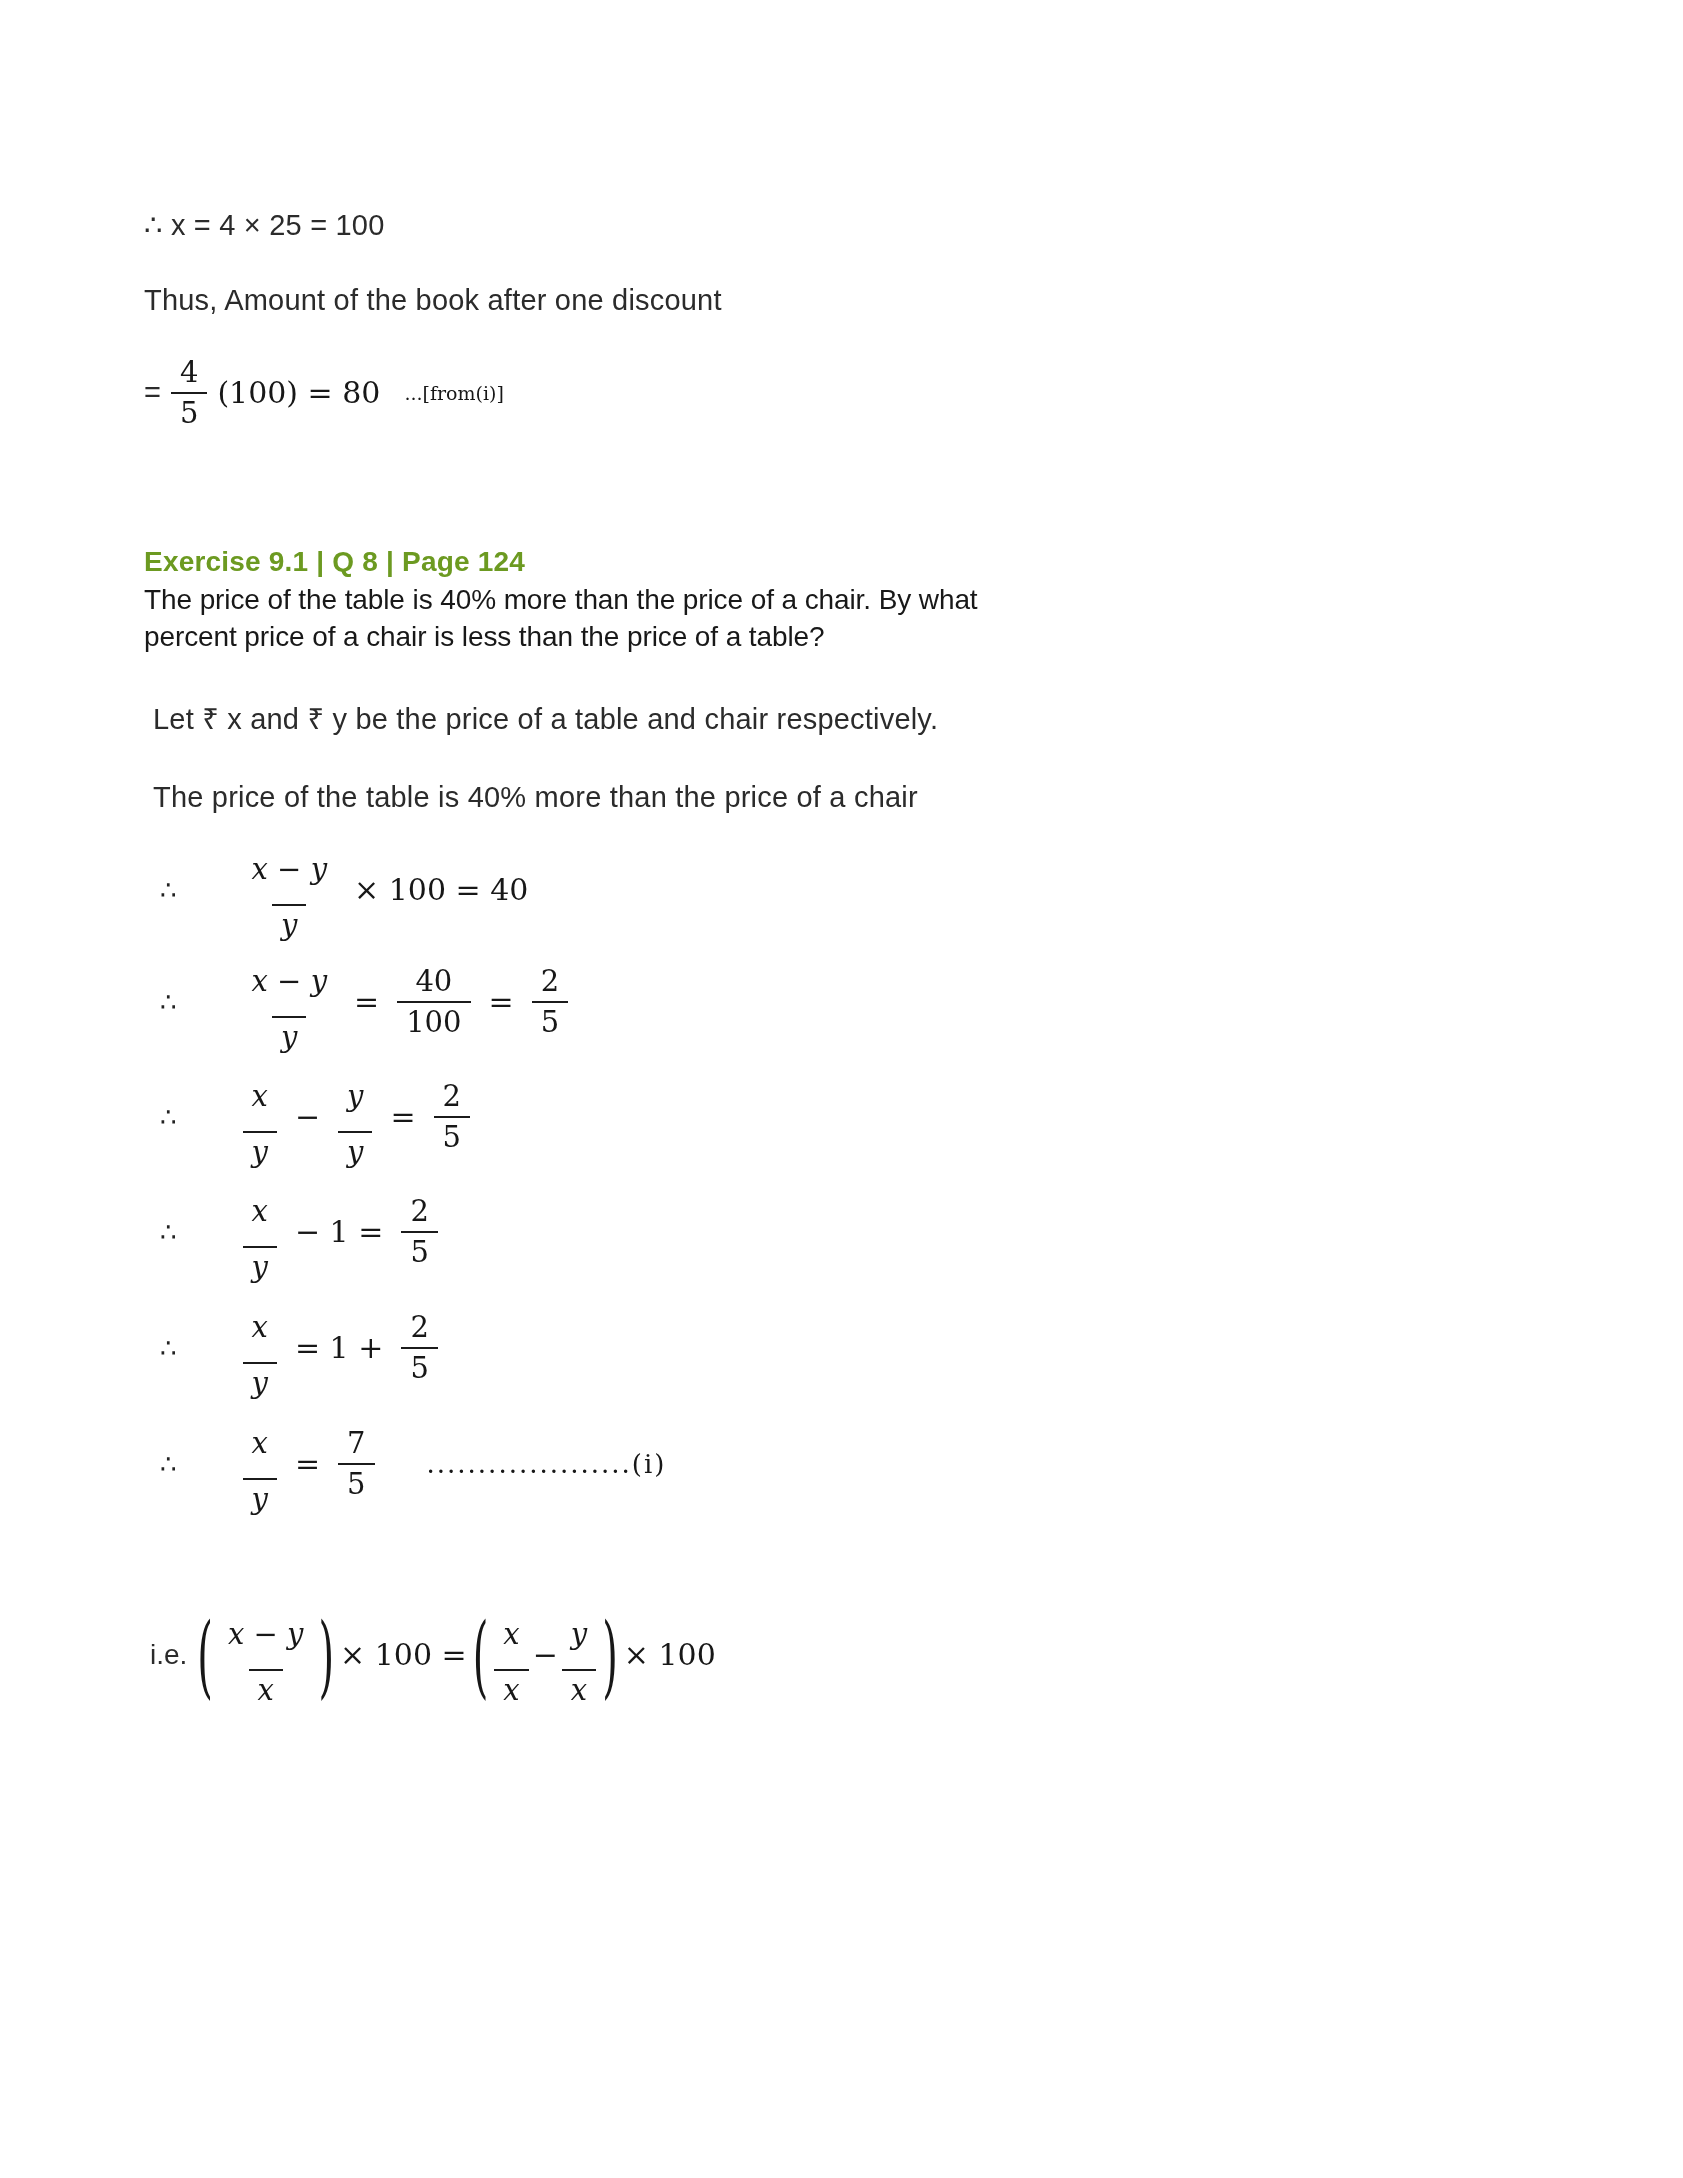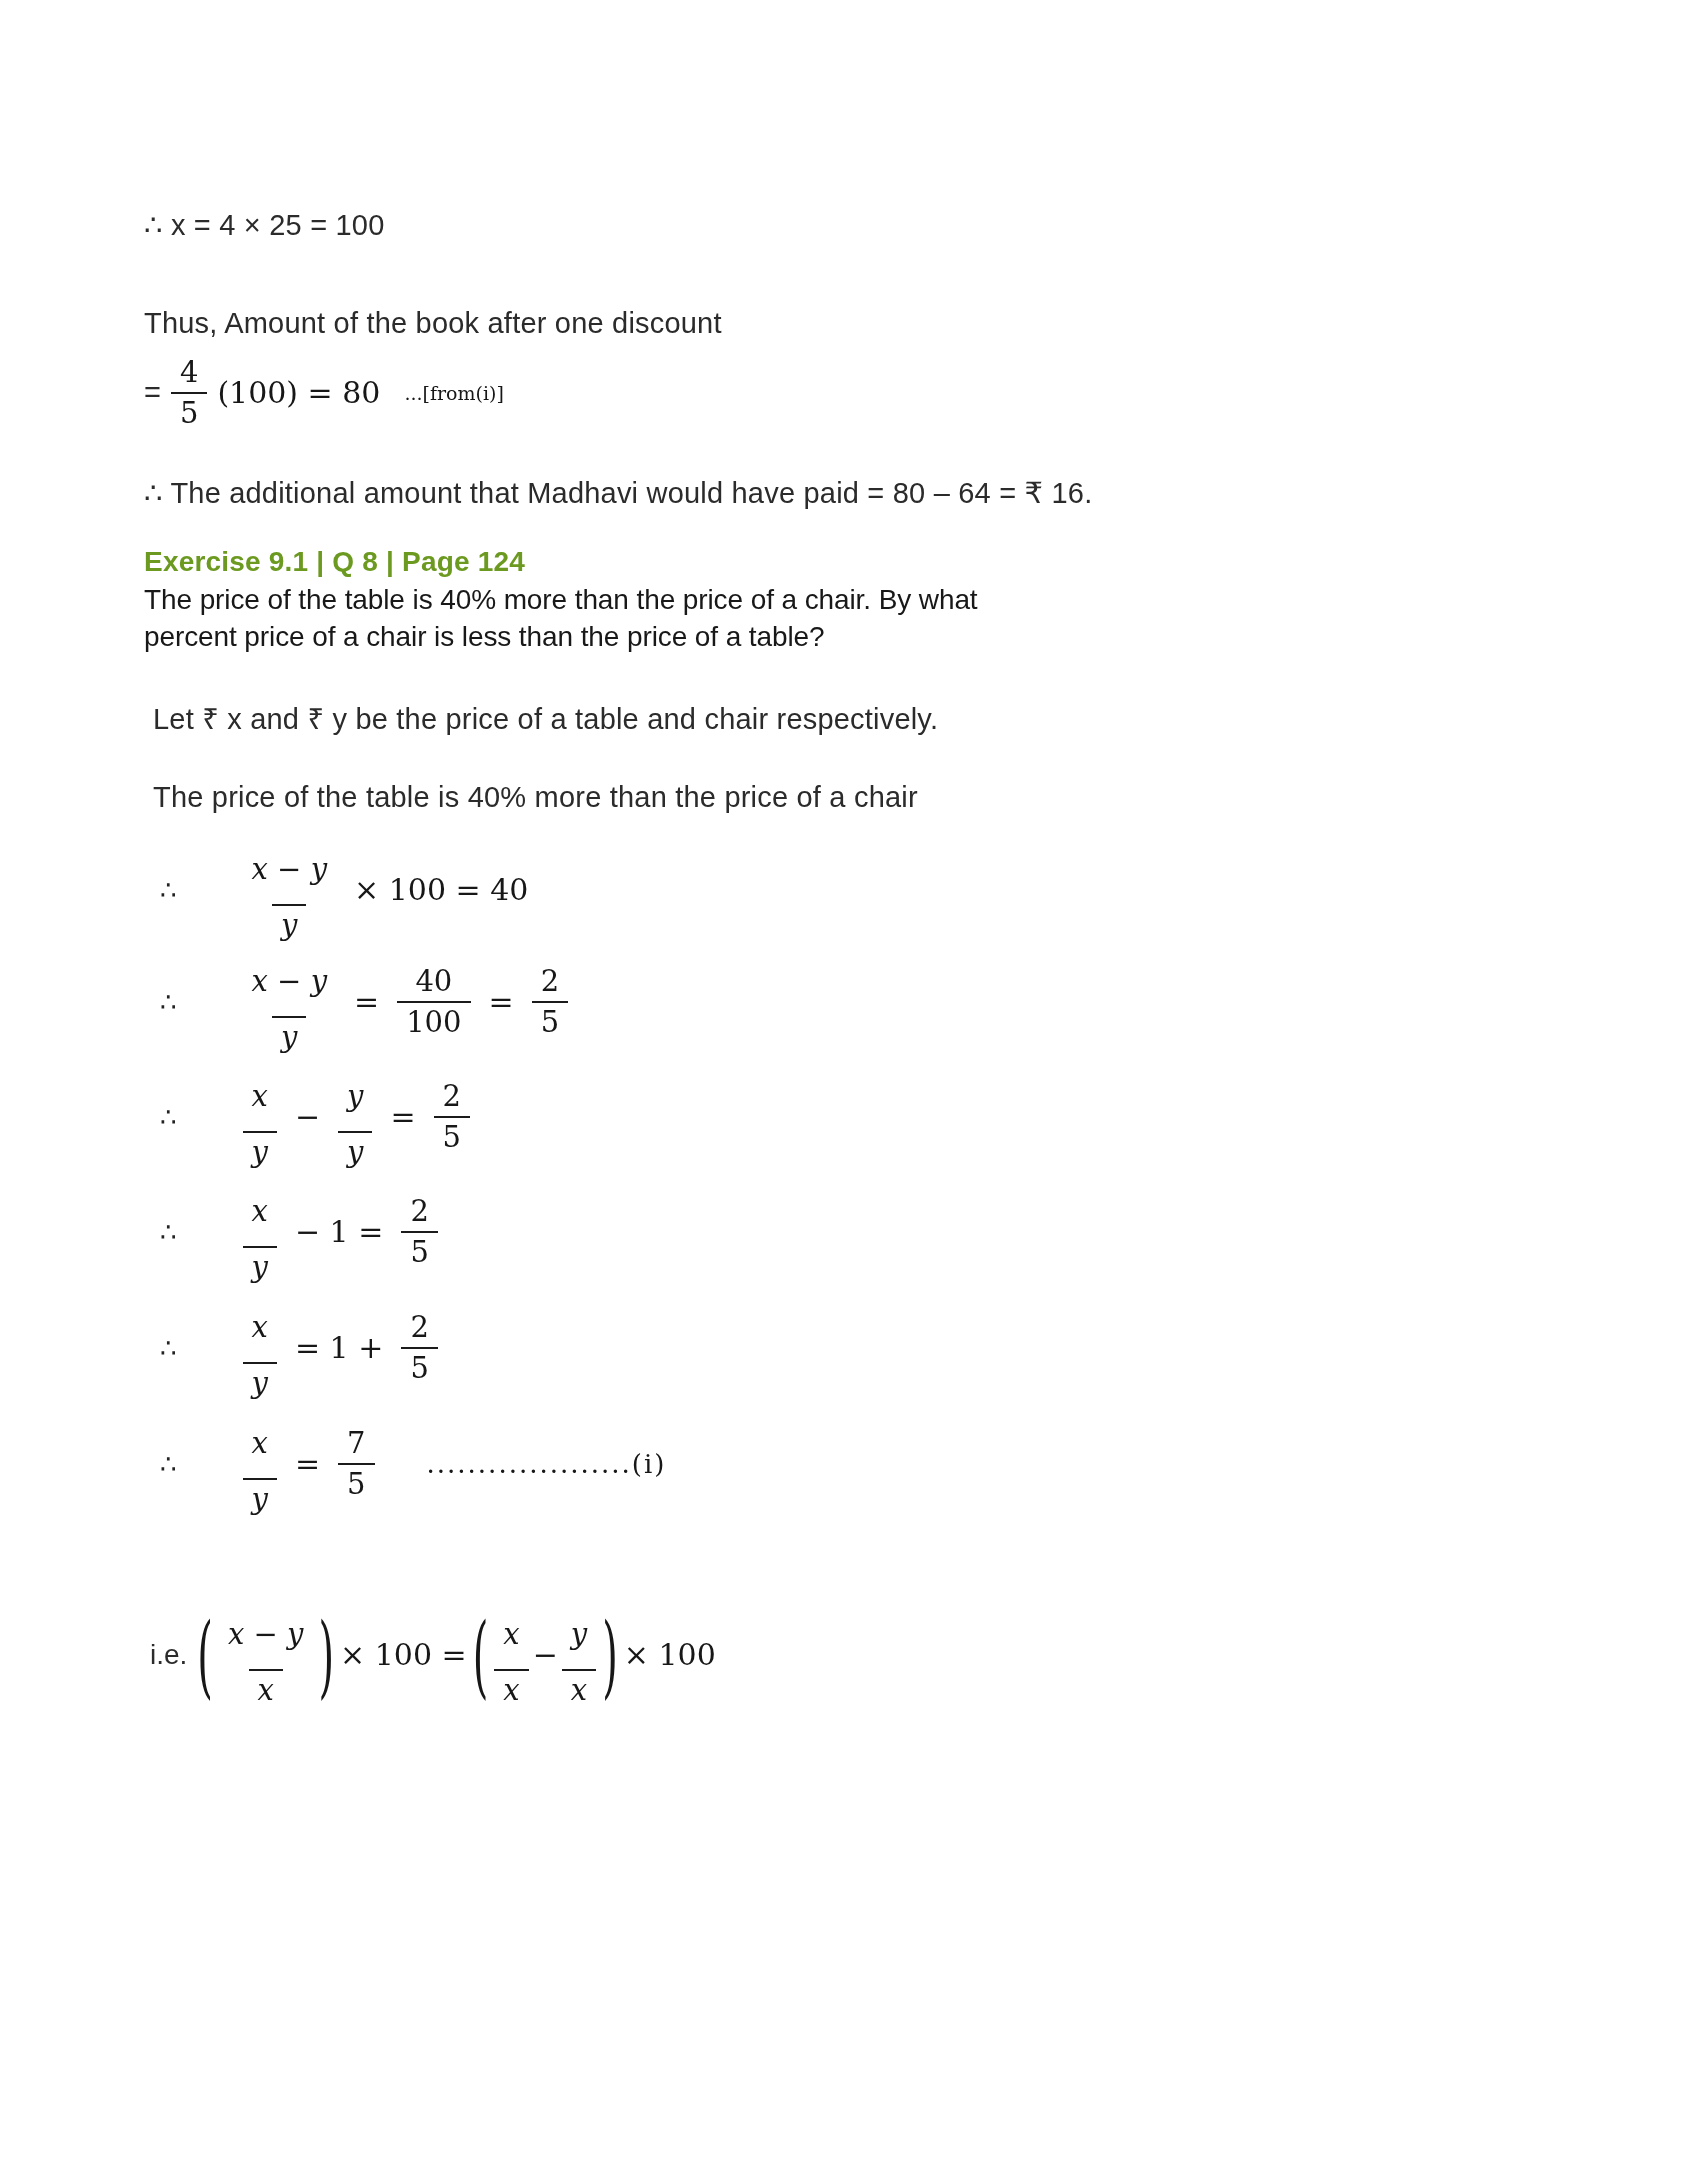--- a/index.html
+++ b/index.html
@@ -63,33 +63,32 @@
   .ie-label { font-family:"Liberation Sans", sans-serif; font-size:28px; color:#2b2b2b; margin-right:4px; }
   .green { color:#6c9a21; }
 </style>
 </head>
 <body>
 
 <div class="page">
 
   <p class="abs body-line" style="top:208px; left:144px;">∴ x = 4 × 25 = 100</p>
 
-  <p class="abs body-line" style="top:283px; left:144px;margin-top:23px;">Thus, Amount of the book after one discount</p>
+  <p class="abs body-line" style="top:283px; left:144px;">Thus, Amount of the book after one discount</p>
 
   <div class="abs eq" style="top:345px; left:144px; height:95px; gap:10px;">
     <span class="sans-prefix">=</span>
     <span class="frac">
       <span class="num mn">4</span>
       <span class="den mn">5</span>
     </span>
     <span class="mn">(100) = 80</span>
     <span class="mn note">...[from(i)]</span>
   </div>
 
-  <p class="abs body-line" style="top:476px; left:144px;">∴ The additional amount that Madhavi would have paid = 80 – 64 = ₹ 16.</p>
 
   <p class="abs heading green" style="top:546px; left:144px;">Exercise 9.1 | Q 8 | Page 124</p>
 
   <p class="abs q-text" style="top:582px; left:144px;">The price of the table is 40% more than the price of a chair. By what percent price of a chair is less than the price of a table?</p>
 
   <p class="abs body-line" style="top:702px; left:153px;">Let ₹ x and ₹ y be the price of a table and chair respectively.</p>
 
   <p class="abs body-line" style="top:780px; left:153px;">The price of the table is 40% more than the price of a chair</p>
 
   <div class="abs eq" style="top:844px; left:160px; height:91px;">

